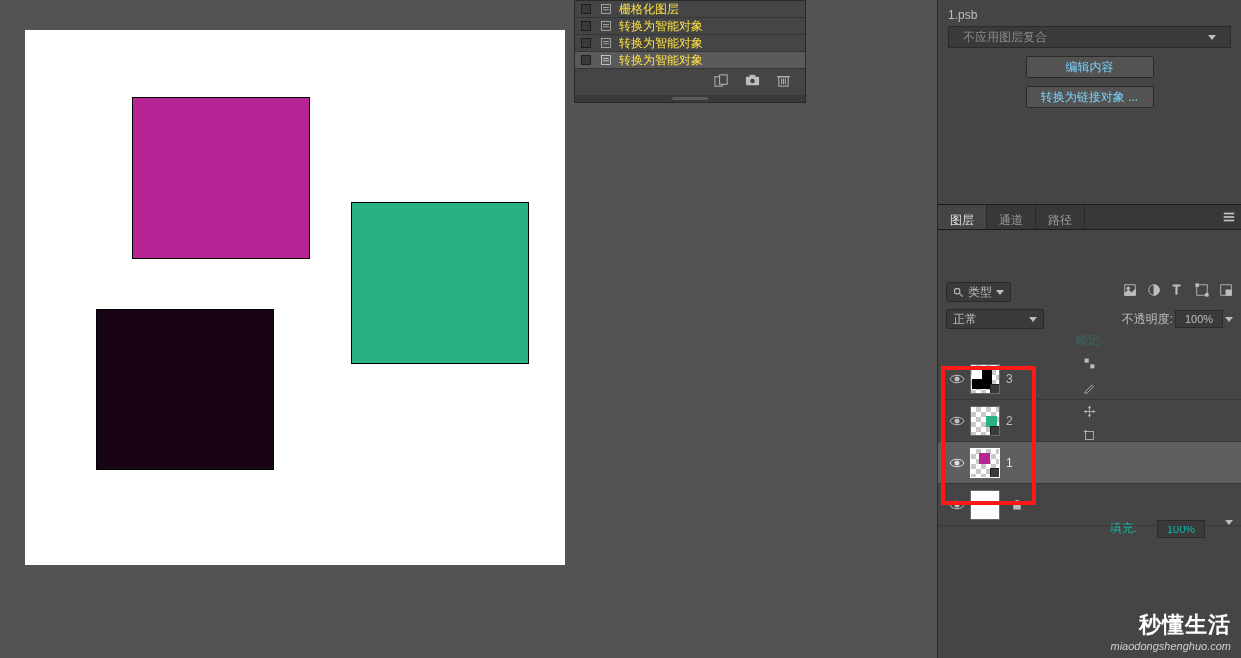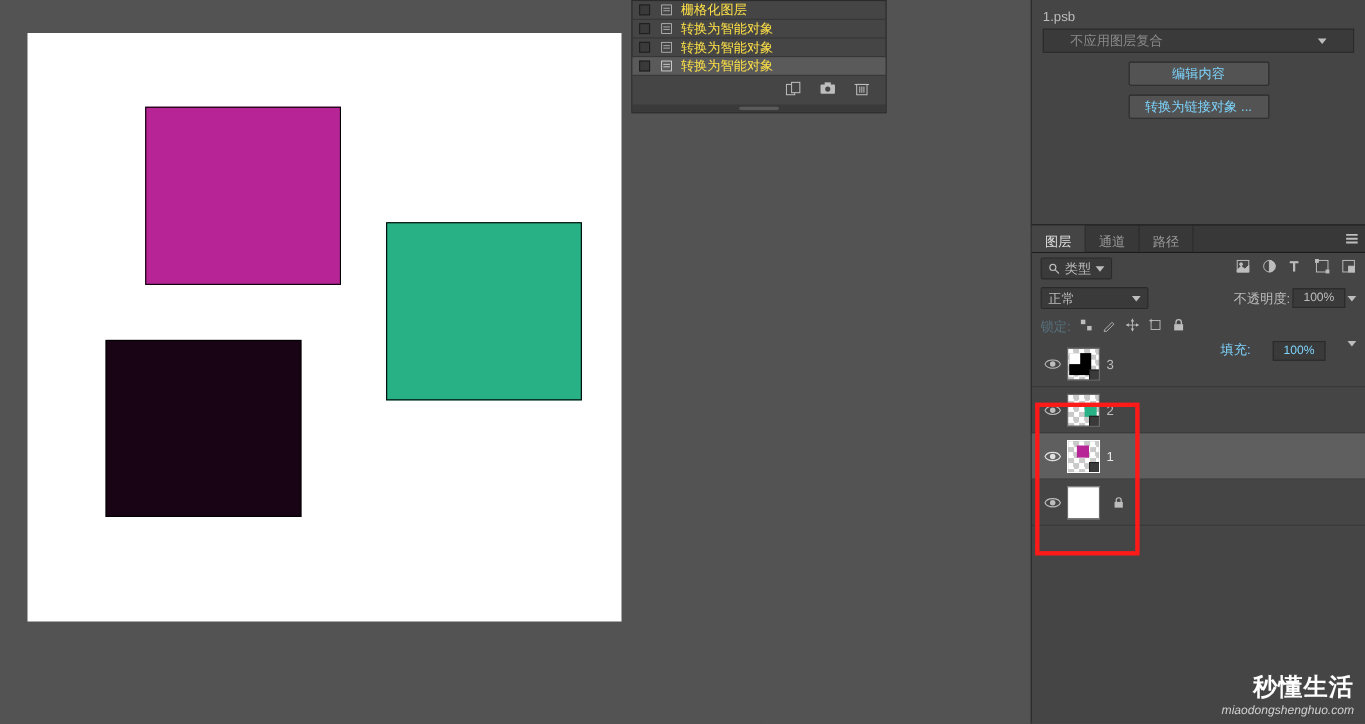--- a/index.html
+++ b/index.html
@@ -24,42 +24,42 @@
   .hbar { height: 26px; display:flex;justify-content:flex-end;align-items:center;gap:16px;padding-right:14px;background:#454545; }
   .hbar svg { width:15px;height:15px;fill:#bdbdbd; }
   .hgrip { height:7px;background:#3a3a3a;display:flex;justify-content:center;align-items:center; }
   .hgrip div { width:36px;height:3px;background:#5a5a5a;border-radius:2px; }
 
   
   .right-col { position:absolute; right:0; top:0; width:304px; height:658px; background:#454545; border-left:1px solid #2a2a2a; display:flex; flex-direction:column; }
 
   .props-panel { flex:0 0 auto; padding:4px 0 0 0; color:#bdbdbd; font-size:12px; }
   .props-panel .psb { color:#bdbdbd; padding-left:10px; padding-top:4px; }
-  .props-panel .combo { margin:4px 10px; height:22px; background:#3a3a3a; border:1px solid #2a2a2a; display:flex;align-items:center;justify-content:space-between;padding:0 24px;color:#8a8a8a; }
+  .props-panel .combo { margin:4px 10px; height:22px; background:#3a3a3a; border:1px solid #2a2a2a; display:flex;align-items:center;justify-content:space-between;padding:0 14px;color:#8a8a8a; }
   .props-btnrow { display:flex; justify-content:center; padding:4px 0; }
   .props-btn { width:128px; height:22px; background:#535353; border:1px solid #2a2a2a; display:flex;align-items:center;justify-content:center; color:#7dd3fc; font-size:12px; border-radius:2px;}
   .props-gap { height:92px; }
 
   .panel-tabs { display:flex; height:26px; background:#383838; border-top:1px solid #1c1c1c; border-bottom:1px solid #1c1c1c; align-items:stretch; }
   .panel-tabs .tab { padding:0 12px; display:flex;align-items:flex-end; color:#9a9a9a; font-size:12px; border-right:1px solid #2a2a2a; }
   .panel-tabs .tab.active { background:#454545; color:#e0e0e0; }
   .panel-tabs .menu { margin-left:auto; width:24px; display:flex;align-items:center;justify-content:center; }
   .panel-tabs .menu svg{width:14px;height:14px;fill:#bdbdbd;}
 
-  .filter-row { display:flex; align-items:center; height:28px; padding:0 8px 0 8px; gap:8px; }
+  .filter-row { display:flex; align-items:center; height:28px; padding:0 8px 0 8px; gap:8px;margin-top:48px; }
   .combo-sm { display:flex; align-items:center; gap:4px; background:#3a3a3a; border:1px solid #2a2a2a; height:20px; padding:0 6px; border-radius:2px; color:#bdbdbd; font-size:12px;}
   .filter-icons { display:flex; gap:10px; margin-left:auto; }
   .filter-icons svg { width:14px; height:14px; fill:#bdbdbd; stroke:#bdbdbd; }
 
   .blend-row { display:flex; align-items:center; height:26px; padding:0 8px; gap:6px; color:#bdbdbd; font-size:12px; }
   .blend-row .combo-sm { flex:0 0 auto; width:98px; justify-content:space-between; }
   .blend-row .pct { display:flex; align-items:center; gap:2px; }
   .blend-row .pct .box { width:48px; height:18px; background:#3a3a3a; border:1px solid #2a2a2a; display:flex;align-items:center;justify-content:center; font-size:11px;}
 
-  .lock-row { display:flex; align-items:center; height:26px; padding:0 8px; gap:8px; color:#7dd3fc; font-size:12px; }
+  .lock-row { display:flex; align-items:center; height:26px; padding:0 8px; gap:8px; color:#14b8a6; font-size:12px;flex-direction:column; }
   .lock-row svg { width:13px; height:13px; fill:#bdbdbd; }
   .lock-row .pct { margin-left:auto; display:flex; align-items:flex-start; gap:20px;margin-top:43px; }
   .lock-row .pct .box { width:48px; height:18px; background:#3a3a3a; border:1px solid #2a2a2a; display:flex;align-items:center;justify-content:center; font-size:11px;}
 
   .layers-area { position:relative; }
   .layer-row { display:flex; align-items:center; height:42px; padding:0 6px; color:#bdbdbd; font-size:12px; border-bottom:1px solid #383838;}
   .layer-row.sel { background:#5f5f5f; color:#e8e8e8; }
   .eye { width:26px; display:flex; justify-content:center; }
   .eye svg { width:16px; height:16px; fill:#bdbdbd; }
   .thumb { width:30px; height:30px; border:1px solid #6a6a6a; background:#fff; position:relative; margin-right:6px; overflow:hidden;}

